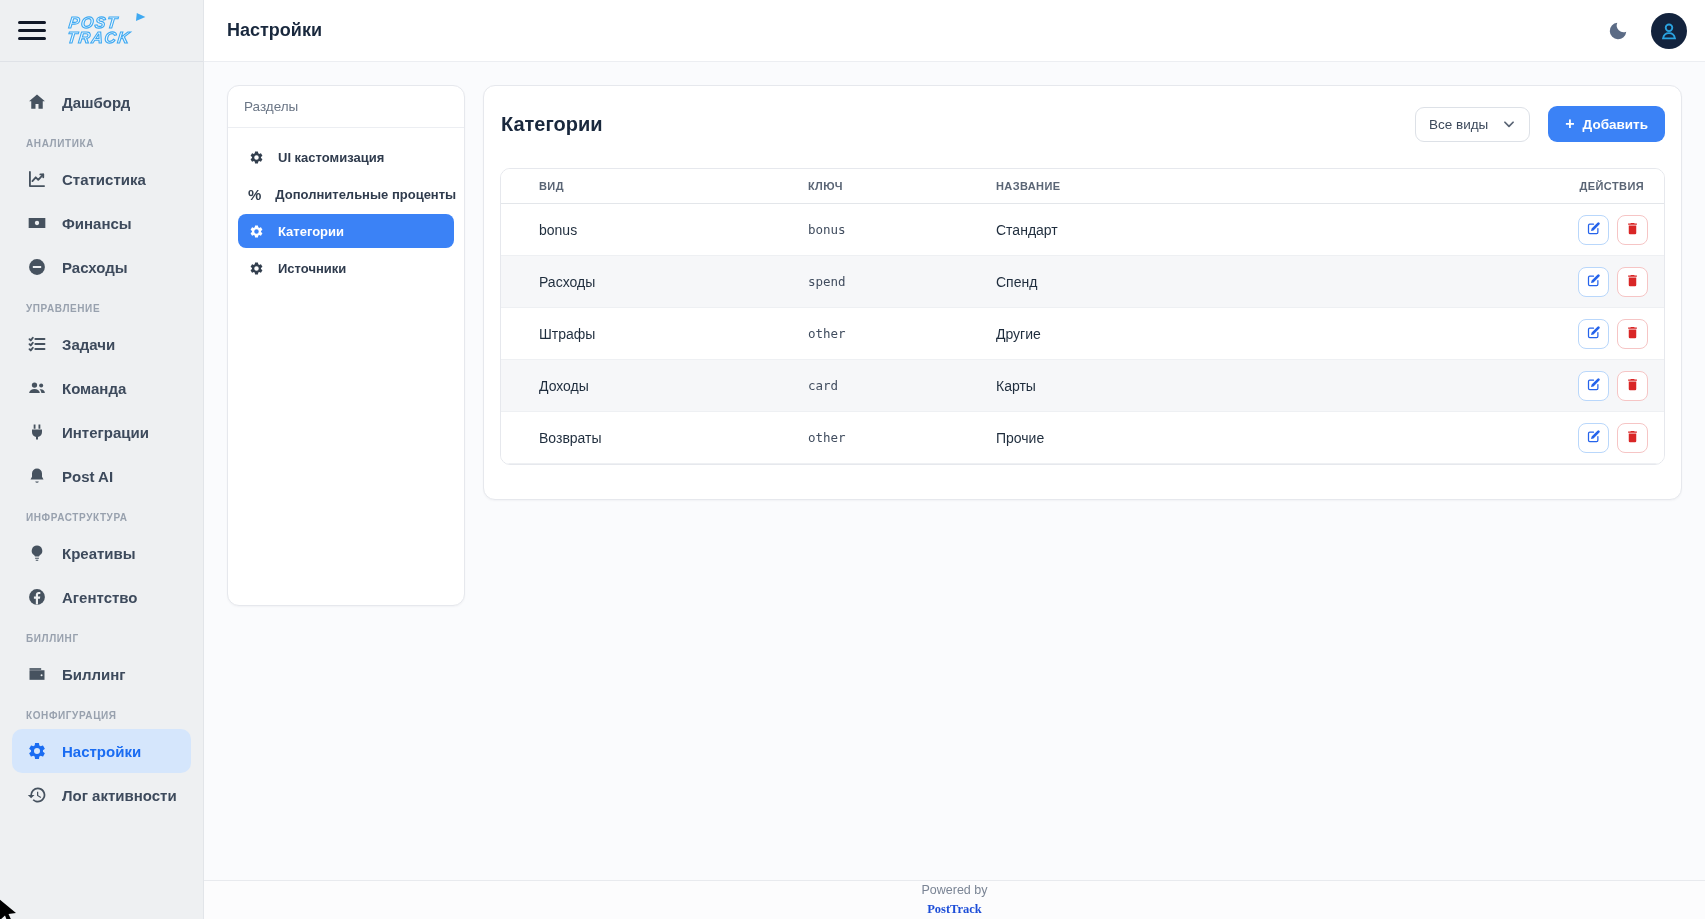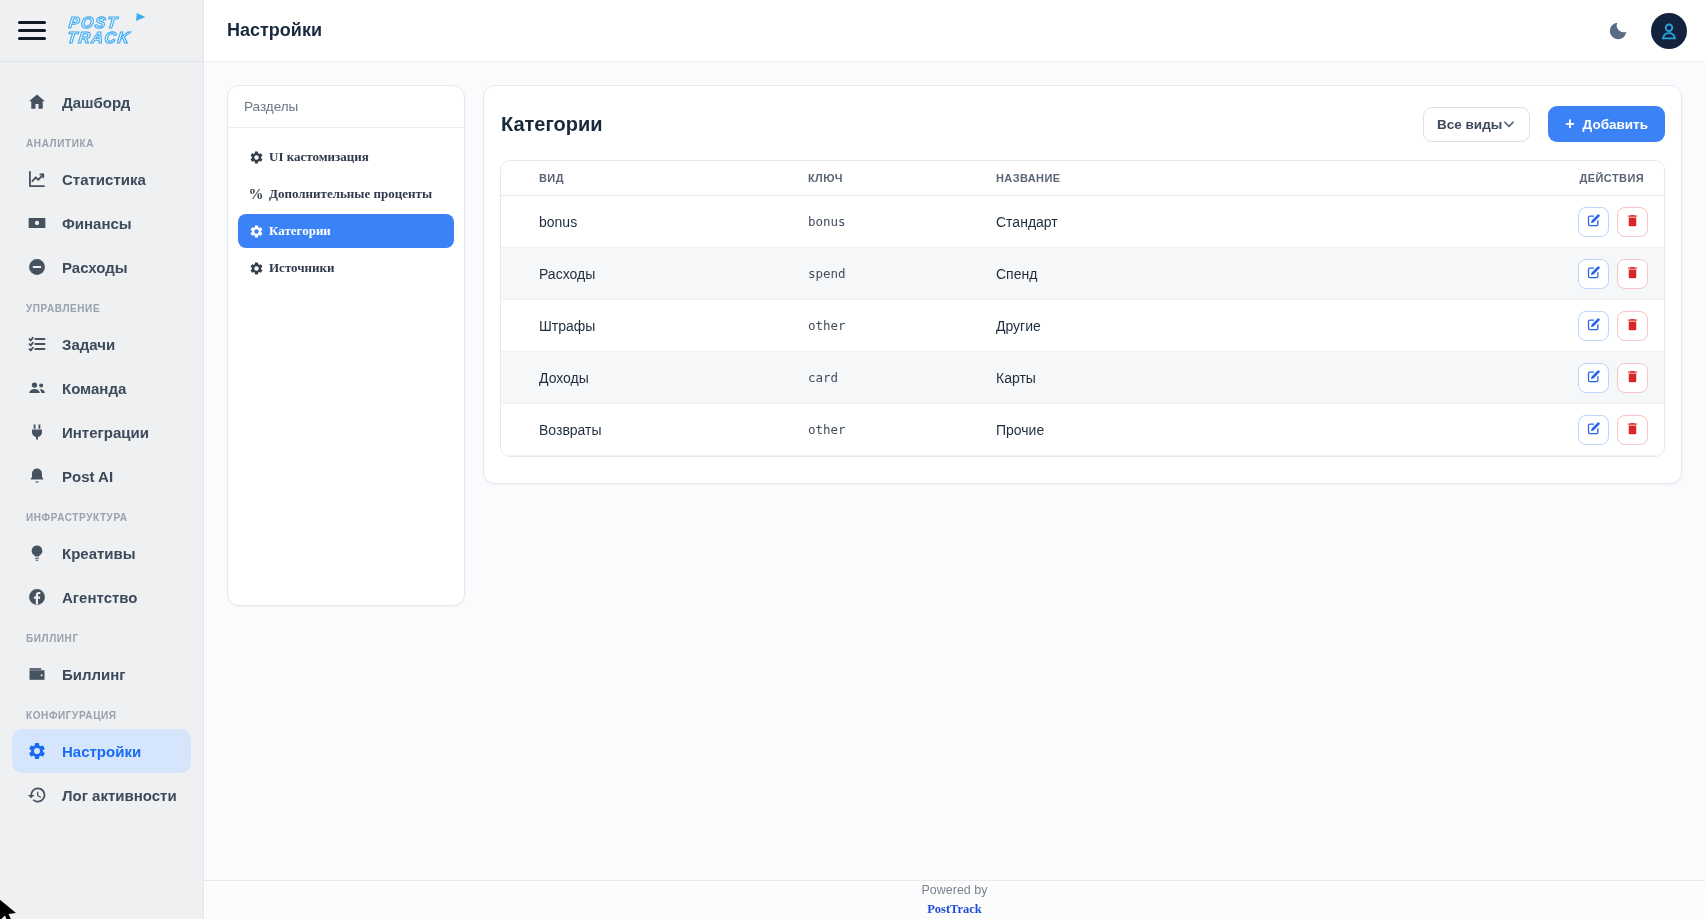--- a/index.html
+++ b/index.html
@@ -41,43 +41,43 @@
     align-items:center; justify-content:center; cursor:pointer; }
   .avatar svg { width:22px; height:22px; }
 
   .content { flex:1; padding:23px 23px 0 23px; display:flex; gap:18px; align-items:flex-start; }
 
   
   .sections-card { width:238px; min-width:238px; height:521px; background:#fff;
     border:1px solid #e6e8ed; border-radius:12px; box-shadow:0 1px 2px rgba(16,24,40,.04); }
   .sections-header { padding:13px 16px; font-size:13.5px; color:#6b7686; border-bottom:1px solid #eceef2; }
   .sections-list { padding:12px 10px; }
-  .section-item { height:34px; display:flex; align-items:center; gap:5px; padding:0 10px;
-    margin-bottom:3px; border-radius:8px; font-size:13px; font-weight:bold; color:#2f3b4d; cursor:pointer; white-space:nowrap;font-family:Liberation Serif, serif; }
+  .section-item { height:34px; display:flex; align-items:center; gap:14px; padding:0 10px;
+    margin-bottom:3px; border-radius:8px; font-size:13px; font-weight:bold; color:#2f3b4d; cursor:pointer; white-space:nowrap; }
   .section-item .icon { width:16px; height:16px; display:inline-flex; align-items:center; justify-content:center; color:#333f4e; font-weight:bold; }
   .section-item .icon svg { width:15px; height:15px; }
   .section-item.active { background:#3b82f6; color:#fff; }
   .section-item.active .icon { color:#fff; }
   .percent-glyph { font-size:15px; font-weight:bold; }
 
   
   .categories-card { flex:1; background:#fff; border:1px solid #e6e8ed; border-radius:12px;
     box-shadow:0 1px 2px rgba(16,24,40,.04); padding-bottom:26px; }
   .cat-header { display:flex; align-items:center; justify-content:space-between; padding:20px 16px 18px 17px; }
   .cat-title { font-size:20px; font-weight:bold; color:#19283d; }
   .cat-controls { display:flex; align-items:center; gap:18px; }
-  .filter-select { display:flex; align-items:flex-start; border:1px solid #dde1e7; border-radius:9px;
-    padding:9px 13px; background:#fff; font-size:13.5px; font-weight:bold; color:#3d4a5c; cursor:pointer; }
+  .filter-select { display:flex; align-items:flex-start; gap:14px; border:1px solid #dde1e7; border-radius:9px;
+    padding:9px 13px; background:#fff; font-size:13.5px; font-weight:normal; color:#3d4a5c; cursor:pointer; }
   .filter-select svg { width:14px; height:14px; color:#5a6575; }
   .add-button { display:flex; align-items:center; gap:8px; background:#3b82f6; color:#fff; border:none;
     border-radius:9px; padding:10px 17px; font-size:13.5px; font-weight:bold; cursor:pointer;
     font-family:"Liberation Sans", sans-serif; }
   .add-button .plus { font-size:16px; font-weight:bold; line-height:1; }
 
-  .table-wrap { margin:0 16px; border:1px solid #e6e8ed; border-radius:10px; overflow:hidden; }
+  .table-wrap { margin:8px 16px; border:1px solid #e6e8ed; border-radius:10px; overflow:hidden; }
   table { width:100%; border-collapse:collapse; table-layout:fixed; }
   col.c1 { width:307px; } col.c2 { width:188px; } col.c3 { width:auto; } col.c4 { width:200px; }
   thead th { font-size:11px; font-weight:bold; color:#5a6575; letter-spacing:.4px; text-align:left;
     padding:11px 0; background:#fff; border-bottom:1px solid #e3e6ea; text-transform:uppercase; }
   th.first, td.first { padding-left:38px; }
   th.actions-col { text-align:right; padding-right:20px; }
   tbody td { height:52px; font-size:14px; color:#1f2d3d; border-bottom:1px solid #eef0f3; background:#fff; }
   tbody tr:nth-child(even) td { background:#f6f7f9; }
   tbody tr:last-child td { border-bottom:1px solid #eef0f3; }
   td.key-cell { font-family:"DejaVu Sans Mono", monospace; font-size:12.5px; color:#414d5f; }

